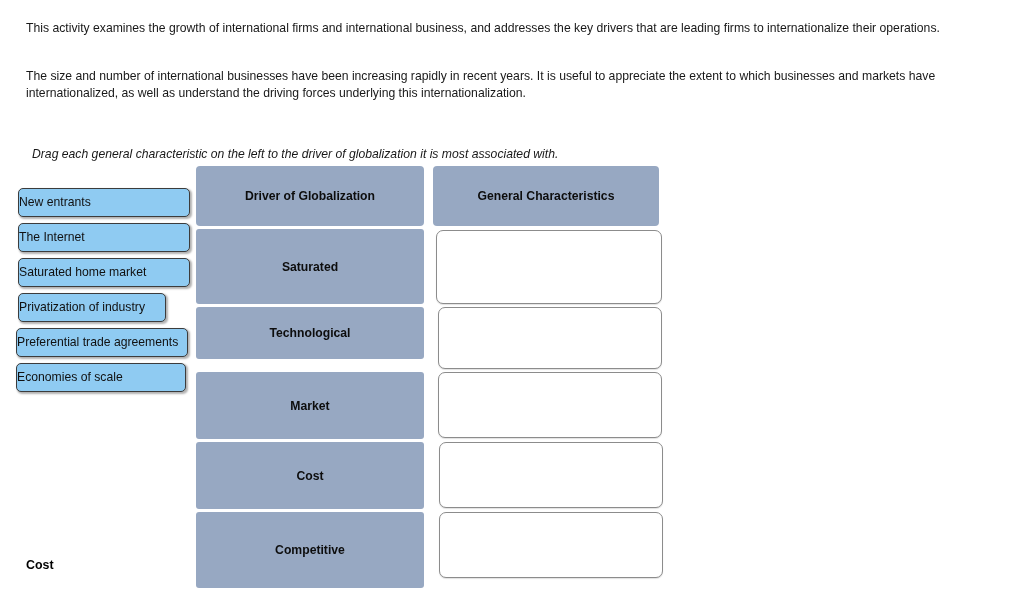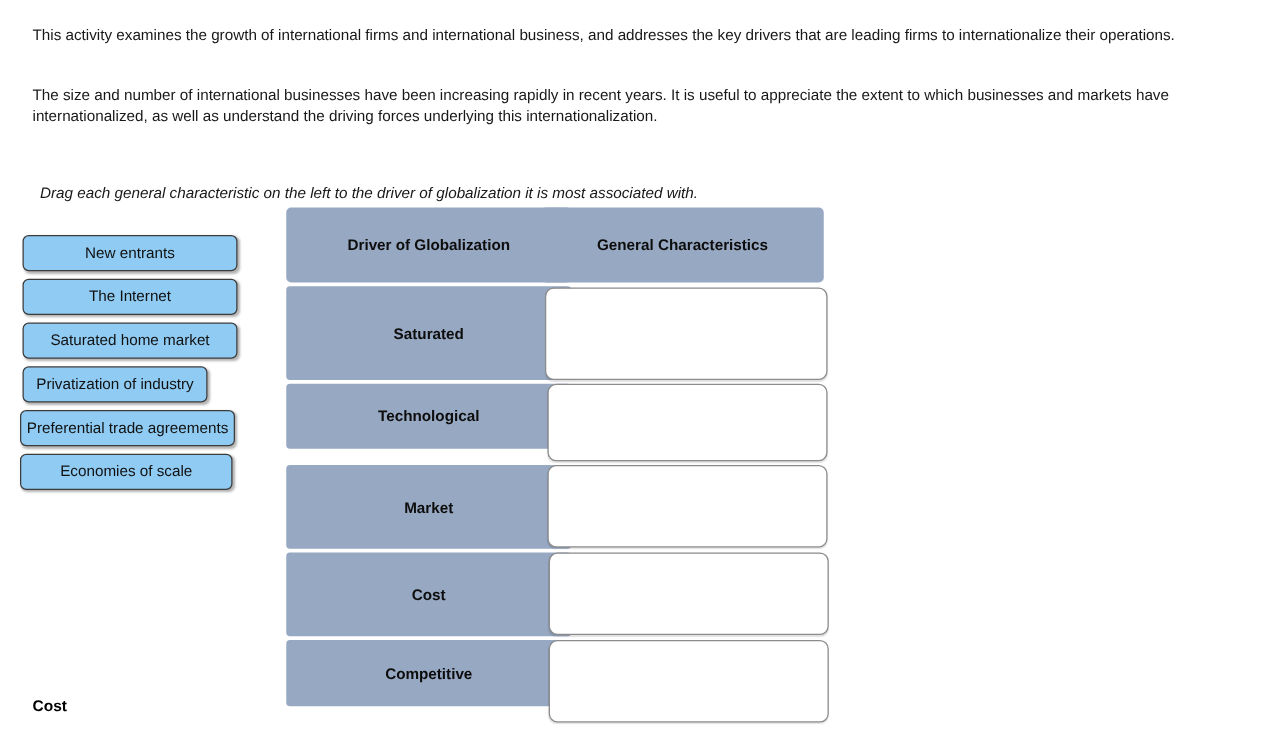--- a/index.html
+++ b/index.html
@@ -53,21 +53,21 @@
   .token {
     position: absolute;
     height: 29px;
     box-sizing: border-box;
     background: #8FCBF2;
     border: 1px solid #3c3c3c;
     border-radius: 5px;
     color: #111111;
     font-size: 12.2px;
     line-height: 27px;
-    text-align: center;
+    text-align: left;
     white-space: nowrap;
     box-shadow: 1.5px 1.5px 2px rgba(0,0,0,0.30);
     cursor: move;
     user-select: none;
   }
   .token:nth-child(1) { left: 18px; top: 0px;   width: 172px; }
   .token:nth-child(2) { left: 18px; top: 35px;  width: 172px; }
   .token:nth-child(3) { left: 18px; top: 70px;  width: 172px; }
   .token:nth-child(4) { left: 18px; top: 105px; width: 148px; }
   .token:nth-child(5) { left: 16px; top: 140px; width: 172px; }
@@ -107,27 +107,27 @@
     display: flex;
     align-items: center;
     justify-content: center;
     text-align: center;
     border-radius: 3px;
     user-select: none;
   }
   .cell.header { border-radius: 4px; }
 
   
-  .col-driver .cell { left: 0; width: 228px; margin-left: 33px; }
+  .col-driver .cell { left: 0; width: 228px; }
   .col-driver .r0 { top: 0px;   height: 60px; }
   .col-driver .r1 { top: 63px;  height: 75px; }
   .col-driver .r2 { top: 141px; height: 52px; }
   .col-driver .r3 { top: 206px; height: 67px; }
   .col-driver .r4 { top: 276px; height: 67px; }
-  .col-driver .r5 { top: 346px; height: 53px; text-align: center; }
+  .col-driver .r5 { top: 346px; height: 76px; text-align: center; }
 
   
   .col-target .cell.header {
     left: 0; top: 0; width: 226px; height: 60px;
   }
   .dropzone {
     box-sizing: border-box;
     position: absolute;
     background: #ffffff;
     border: 1px solid #8c8c8c;

